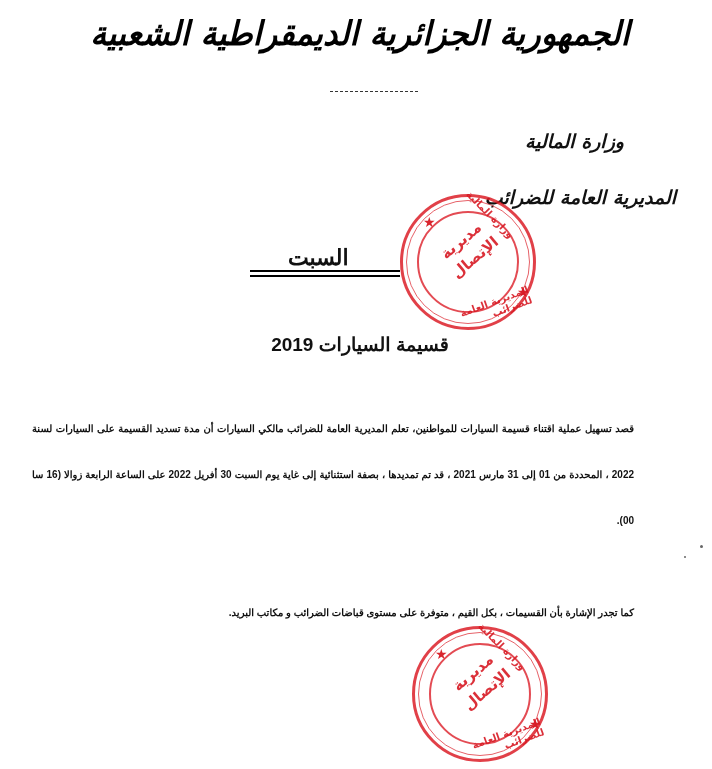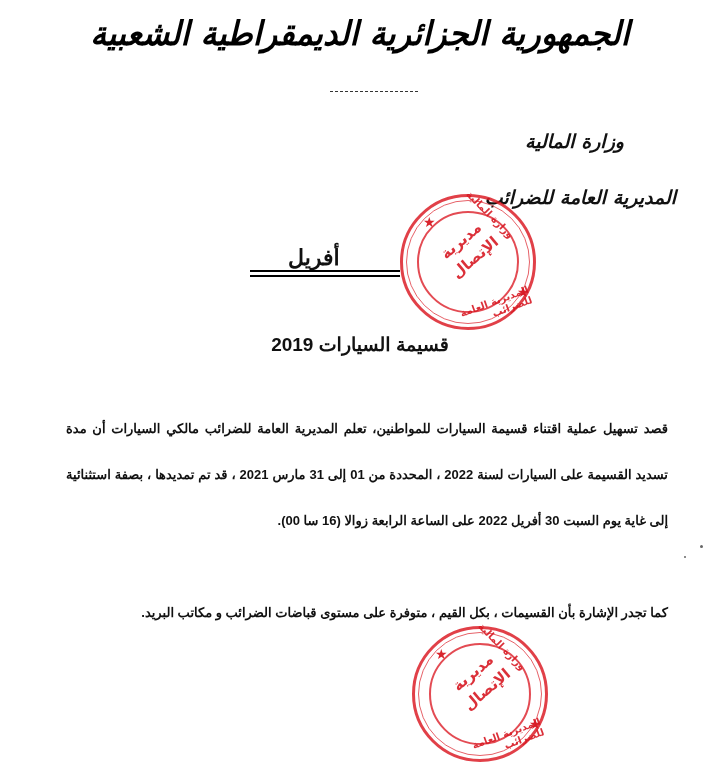--- a/index.html
+++ b/index.html
@@ -32,22 +32,22 @@
       left: 288px; top: 244px; font-size: 22px; font-weight: bold;
       font-family: "DejaVu Serif", serif;
     }
     .notice-line1 { left: 250px; top: 270px; width: 150px; height: 2px; background:#000; }
     .notice-line2 { left: 250px; top: 275px; width: 150px; height: 2px; background:#000; }
     .subject {
       left: 230px; top: 333px; width: 260px; text-align: center;
       font-family: "Liberation Sans", sans-serif; font-size: 19px; font-weight: bold;
     }
     .body-para {
-      left: 66px; width: 602px; text-align: justify; text-align-last: right;
-      font-family: "Liberation Sans", sans-serif; font-size: 13px; font-weight: bold;
+      left: 32px; width: 602px; text-align: justify; text-align-last: right;
+      font-family: "Liberation Sans", sans-serif; font-size: 10px; font-weight: bold;
       line-height: 46px;
     }
     .p1 { top: 406px; }
     .p2 { top: 590px; }
     .dot { width: 3px; height: 3px; border-radius: 50%; background: #666; }
 
     .stamp {
       width: 136px; height: 136px; border-radius: 50%;
       border: 3px solid rgba(220, 30, 40, 0.85);
       box-sizing: border-box;
@@ -82,21 +82,21 @@
   </style>
 </head>
 <body>
 
 <div class="abs rtl republic">الجمهورية الجزائرية الديمقراطية الشعبية</div>
 <div class="abs dash"></div>
 
 <div class="abs rtl ministry">وزارة المالية</div>
 <div class="abs rtl directorate">المديرية العامة للضرائب</div>
 
-<div class="abs rtl notice">أفريل</div>
+<div class="abs rtl notice">السبت</div>
 <div class="abs notice-line1"></div>
 <div class="abs notice-line2"></div>
 
 <div class="abs rtl subject">قسيمة السيارات 2019</div>
 
 <div class="abs rtl body-para p1">قصد تسهيل عملية اقتناء قسيمة السيارات للمواطنين، تعلم المديرية العامة للضرائب مالكي السيارات أن مدة تسديد القسيمة على السيارات لسنة 2022 ، المحددة من 01 إلى 31 مارس 2021 ، قد تم تمديدها ، بصفة استثنائية إلى غاية يوم السبت 30 أفريل 2022 على الساعة الرابعة زوالا (16 سا 00).</div>
 <div class="abs rtl body-para p2">كما تجدر الإشارة بأن القسيمات ، بكل القيم ، متوفرة على مستوى قباضات الضرائب و مكاتب البريد.</div>
 
 <div class="abs dot" style="left:700px; top:545px;"></div>
 <div class="abs dot" style="left:684px; top:556px; width:2px; height:2px;"></div>

